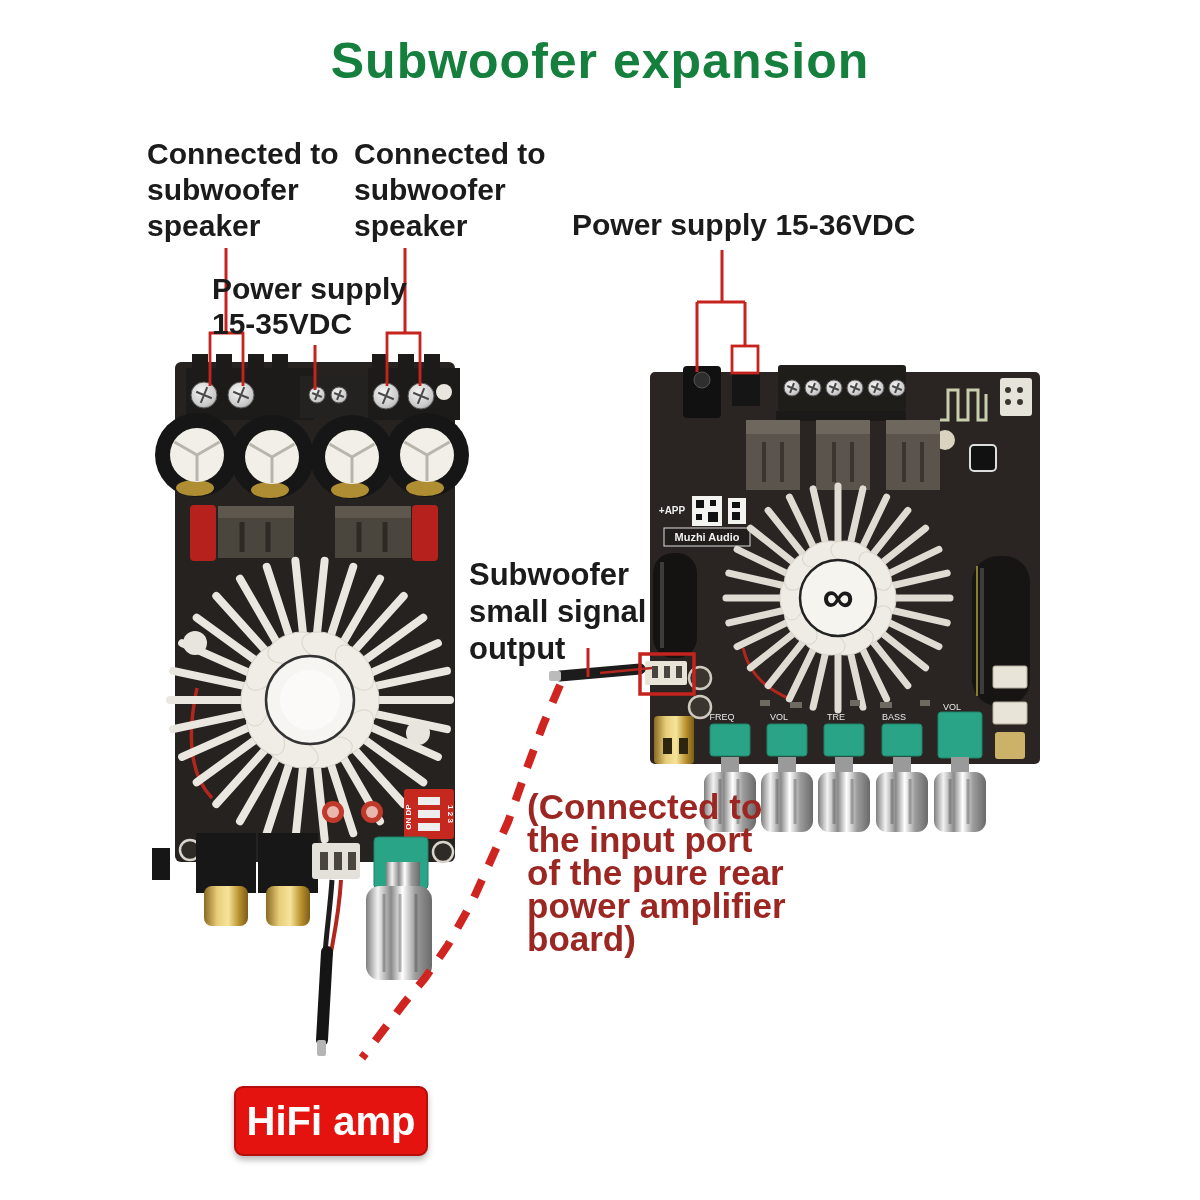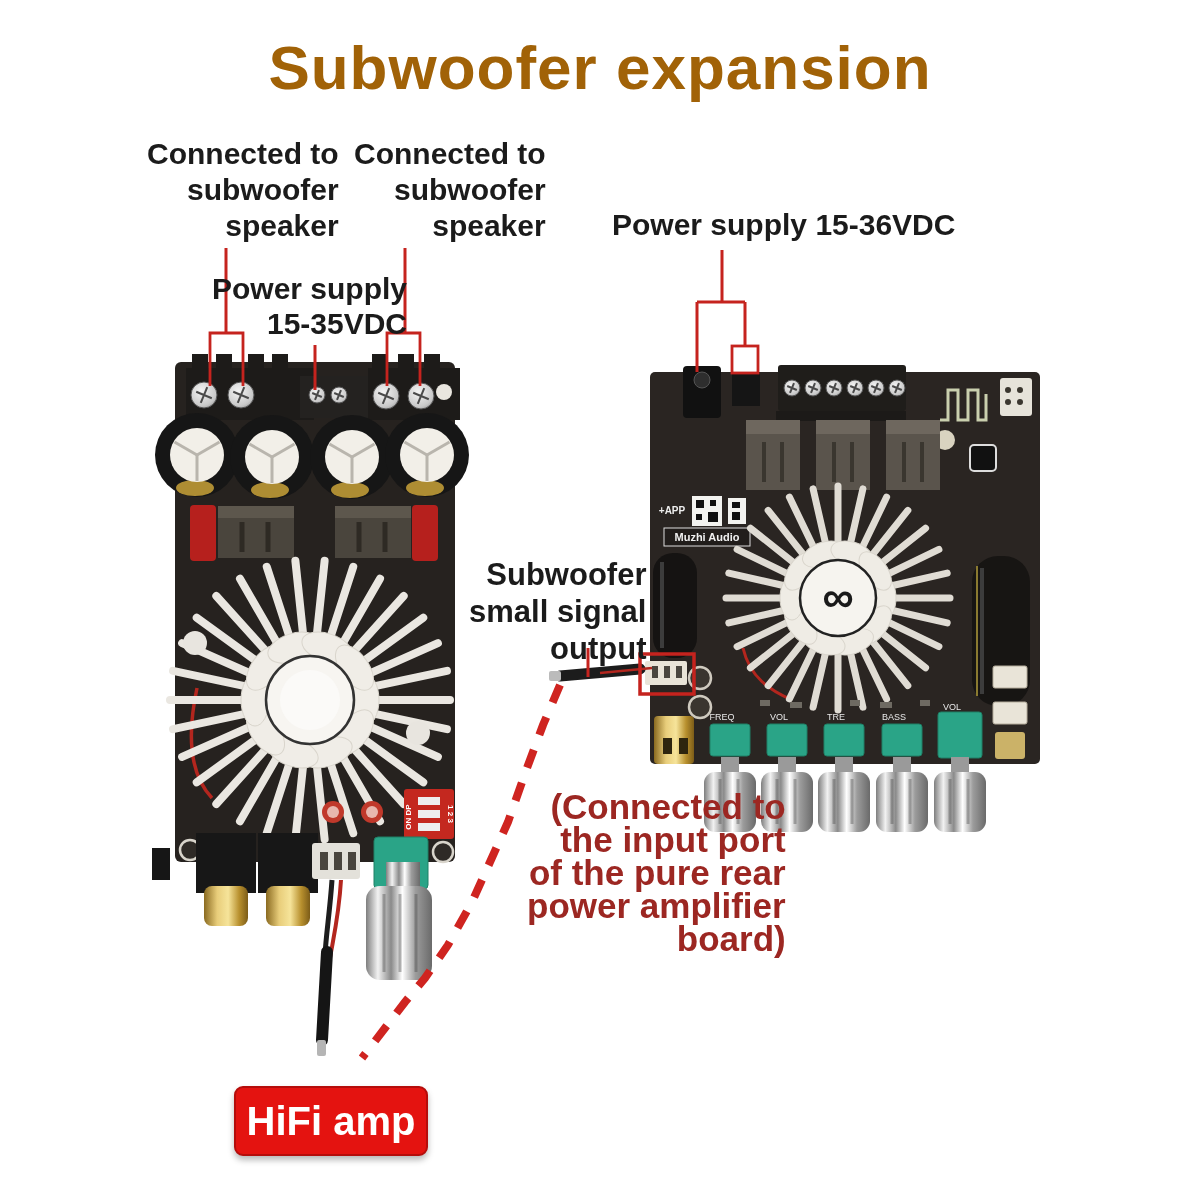--- a/index.html
+++ b/index.html
@@ -1,24 +1,24 @@
 <!DOCTYPE html>
 <html><head>
 <meta charset="utf-8">
 <style>
   html,body{margin:0;padding:0;background:#ffffff;}
   #canvas{position:relative;width:1200px;height:1200px;background:#ffffff;overflow:hidden;
           font-family:"Liberation Sans",sans-serif;}
   #art{position:absolute;left:0;top:0;}
-  .label{position:absolute;font-weight:bold;white-space:pre-line;color:#1b1b1b;text-align:right;}
-  .t-title{left:0;right:0;top:32px;text-align:center;font-size:62px;color:#a16207;letter-spacing:1px;}
+  .label{position:absolute;font-weight:bold;white-space:pre-line;color:#1b1b1b;}
+  .t-title{left:0;right:0;top:32px;text-align:center;font-size:50px;color:#15803d;letter-spacing:1px;}
   .t-c1{left:147px;top:136px;font-size:30px;line-height:36px;}
   .t-c2{left:354px;top:136px;font-size:30px;line-height:36px;}
   .t-c3{left:212px;top:271px;font-size:30px;line-height:35px;}
-  .t-c4{left:572px;top:207px;font-size:30px;line-height:35px;margin-left:40px;}
+  .t-c4{left:572px;top:207px;font-size:30px;line-height:35px;}
   .t-c5{left:469px;top:556px;font-size:31px;line-height:37px;}
   .t-c6{left:527px;top:790px;font-size:35px;line-height:33px;color:#9c2722;}
   .badge{position:absolute;left:234px;top:1086px;width:190px;height:66px;line-height:66px;
          background:#e41310;color:#ffffff;font-size:40px;font-weight:bold;text-align:center;
          border:2px solid #b50d0b;border-radius:9px;box-shadow:0 4px 6px rgba(0,0,0,.28);}
   svg text{font-family:"Liberation Sans",sans-serif;}
 </style>
 </head>
 <body>
 

